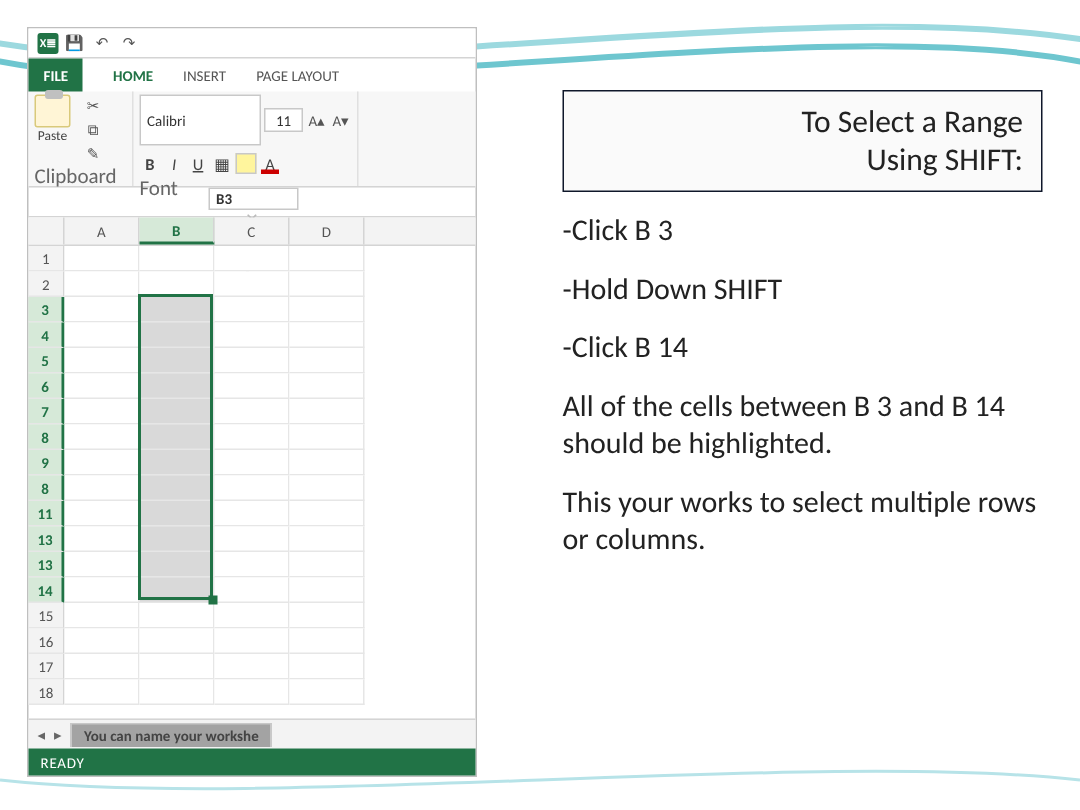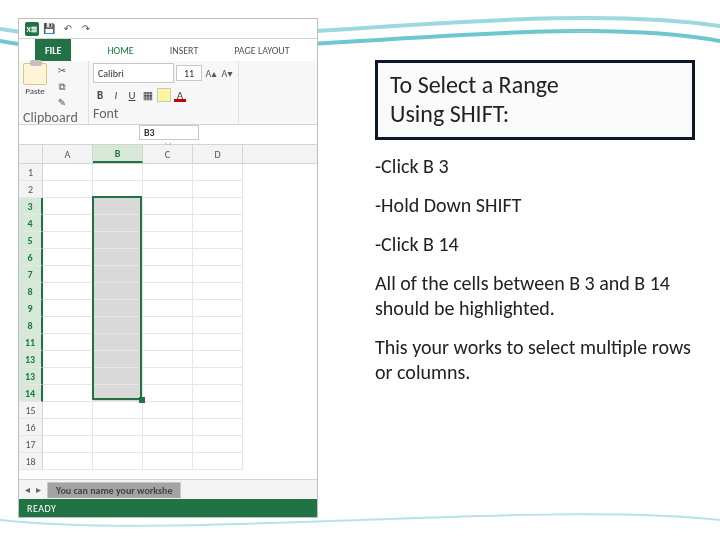--- a/index.html
+++ b/index.html
@@ -11,39 +11,39 @@
   .wave-bottom { position: absolute; bottom: 0; left: 0; width: 720px; height: 40px; z-index: 0; }
 
   
   .excel { position: absolute; left: 18px; top: 18px; width: 300px; height: 500px; background: #fff; border: 1px solid #bfbfbf; z-index: 2; font-size: 11px; color: #333; }
 
   .titlebar { height: 20px; background: #fff; display: flex; align-items: center; gap: 4px; padding: 0 6px; border-bottom: 1px solid #d4d4d4; }
   .xl-badge { width: 14px; height: 14px; background: #217346; color: #fff; font-size: 8px; font-weight: bold; display: flex; align-items: center; justify-content: center; border-radius: 2px; }
   .qat-btn { width: 14px; height: 14px; display: flex; align-items: center; justify-content: center; color: #555; font-size: 10px; }
 
   .tabs { height: 22px; display: flex; align-items: stretch; }
-  .tab { padding: 0 10px; display: flex; align-items: center; font-size: 10px; text-transform: uppercase; color: #555; margin-left: 16px; }
+  .tab { padding: 0 10px; display: flex; align-items: center; font-size: 10px; text-transform: uppercase; color: #555; }
   .tab.file { background: #217346; color: #fff; font-weight: 600; }
-  .tab.active { color: #217346; font-weight: 400; padding-left: 20px; }
+  .tab.active { color: #217346; font-weight: 700; padding-left: 20px; }
 
   .ribbon { height: 64px; background: #f7f7f7; border-bottom: 1px solid #d4d4d4; display: flex; }
   .ribbon-group { border-right: 1px solid #e0e0e0; padding: 2px 4px 0 4px; display: flex; flex-direction: column; justify-content: space-between; }
   .ribbon-group .tools { flex: 1; display: flex; flex-direction: column; gap: 2px; }
   .ribbon-group .label { font-size: 14px; color: #666; text-align: left; padding-bottom: 2px; }
   .clip { width: 70px; }
   .paste-big { display:flex; flex-direction:column; align-items:center; font-size:9px; color:#444;}
   .paste-big .pic { width:24px; height:22px; background:#fff5d6; border:1px solid #d9c97a; border-radius:2px; position:relative;}
   .paste-big .pic::before{content:"";position:absolute;top:-4px;left:6px;width:12px;height:6px;background:#c0c0c0;border-radius:2px;}
   .clip .side { display:flex; flex-direction:column; gap:2px; margin-left:4px;}
   .mini { width:14px;height:14px; display:flex;align-items:center;justify-content:center; font-size:10px;color:#555;}
   .clip .row{display:flex;gap:4px;align-items:flex-start;}
 
   .fontgrp { width:150px; }
   .fontrow1 { display:flex; gap:2px; align-items:center; }
-  .fontname { flex:1; background:#fff; border:1px solid #c8c8c8; height:20px; font-size:10px; padding:0 4px; display:flex; align-items:center; }
+  .fontname { flex:1; background:#fff; border:1px solid #c8c8c8; height:34px; font-size:10px; padding:0 4px; display:flex; align-items:center; }
   .fontsize { width:26px; background:#fff; border:1px solid #c8c8c8; height:16px; font-size:10px; display:flex; align-items:center; justify-content:center; }
   .fontrow2 { display:flex; gap:2px; align-items:center; margin-top:2px;}
   .fbtn { width:14px;height:16px;display:flex;align-items:center;justify-content:center;font-size:11px;color:#444;}
   .fbtn.b{font-weight:bold;}
   .fbtn.i{font-style:italic;}
   .fbtn.u{text-decoration:underline;}
   .color-a { position:relative; }
   .color-a .bar{position:absolute;bottom:1px;left:1px;right:1px;height:3px;background:#c00;}
   .fill-sw { width:14px;height:14px;background:#fff59d;border:1px solid #c8c8c8;}
 
@@ -65,21 +65,21 @@
   .cell.sel { background:#d9d9d9; }
   .sel-border { position:absolute; border:2px solid #217346; pointer-events:none;}
   .sel-handle { position:absolute; width:6px;height:6px;background:#217346;}
 
   .sheetbar { position:absolute; bottom:18px; left:0; right:0; height:20px; background:#f3f3f3; border-top:1px solid #d4d4d4; display:flex; align-items:center; font-size:10px; color:#666; padding:0 6px; gap:6px;}
   .sheet-tab { background:#a3a3a3; border:1px solid #c8c8c8; border-bottom:none; padding:1px 8px; font-size:10px; color:#444; font-weight:bold;}
   .statusbar { position:absolute; bottom:0; left:0; right:0; height:18px; background:#217346; color:#fff; font-size:10px; display:flex; align-items:center; padding:0 8px; text-transform:uppercase; letter-spacing:0.5px;}
 
   
   .instruct { position:absolute; left:375px; top:60px; width:320px; z-index:2; }
-  .inst-title { border:3px solid #0f172a; background:#fafafa; padding:8px 12px; text-align:left; font-family:Calibri, sans-serif; font-size:24px; color:#222; line-height:1.2; margin-bottom:14px; }
+  .inst-title { border:1px solid #0f172a; background:#fafafa; padding:8px 12px; text-align:right; font-family:Calibri, sans-serif; font-size:21px; color:#222; line-height:1.2; margin-bottom:14px; }
   .inst-body p { font-family:Calibri, sans-serif; font-size:20px; color:#222; margin-bottom:14px; line-height:1.25; }
 </style>
 </head>
 <body>
 
 <svg class="wave-top" viewBox="0 0 720 70" preserveAspectRatio="none">
   <path d="M0,40 C180,75 540,5 720,40 L720,42 C540,7 180,77 0,42 Z" fill="none" stroke="#6ec6cf" stroke-width="2"></path>
   <path d="M0,28 C200,60 520,-5 720,25 L720,27 C520,-3 200,62 0,30 Z" fill="none" stroke="#9cd9df" stroke-width="2"></path>
 </svg>
 <svg class="wave-bottom" viewBox="0 0 720 40" preserveAspectRatio="none">

